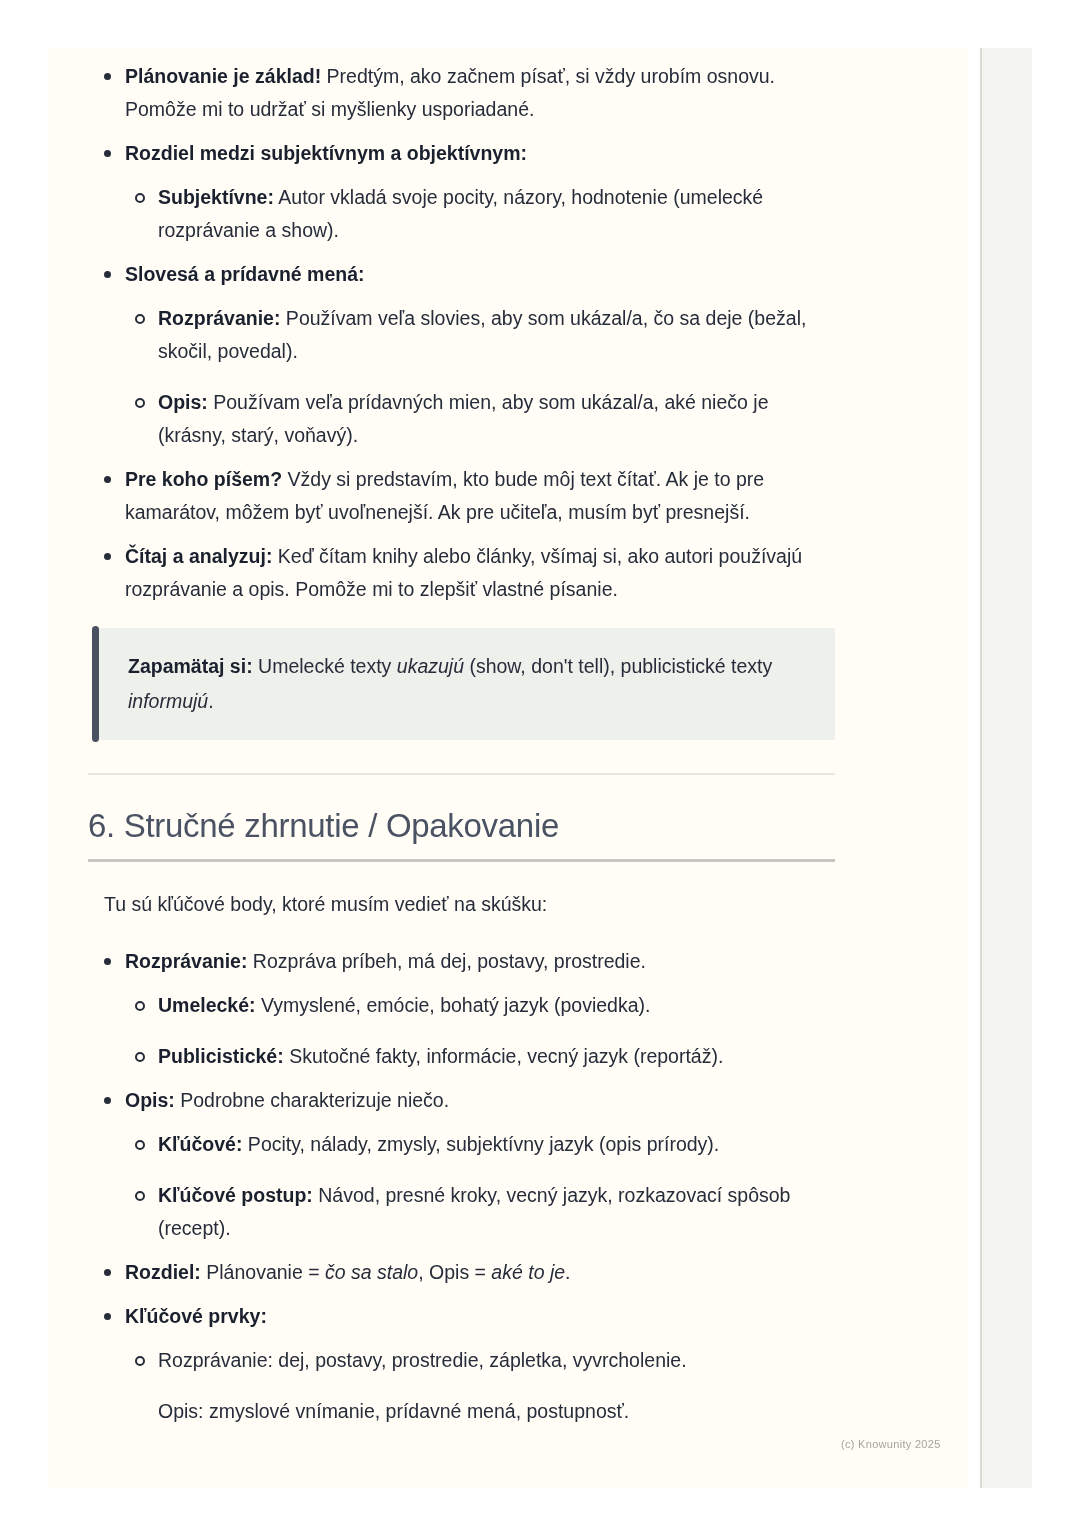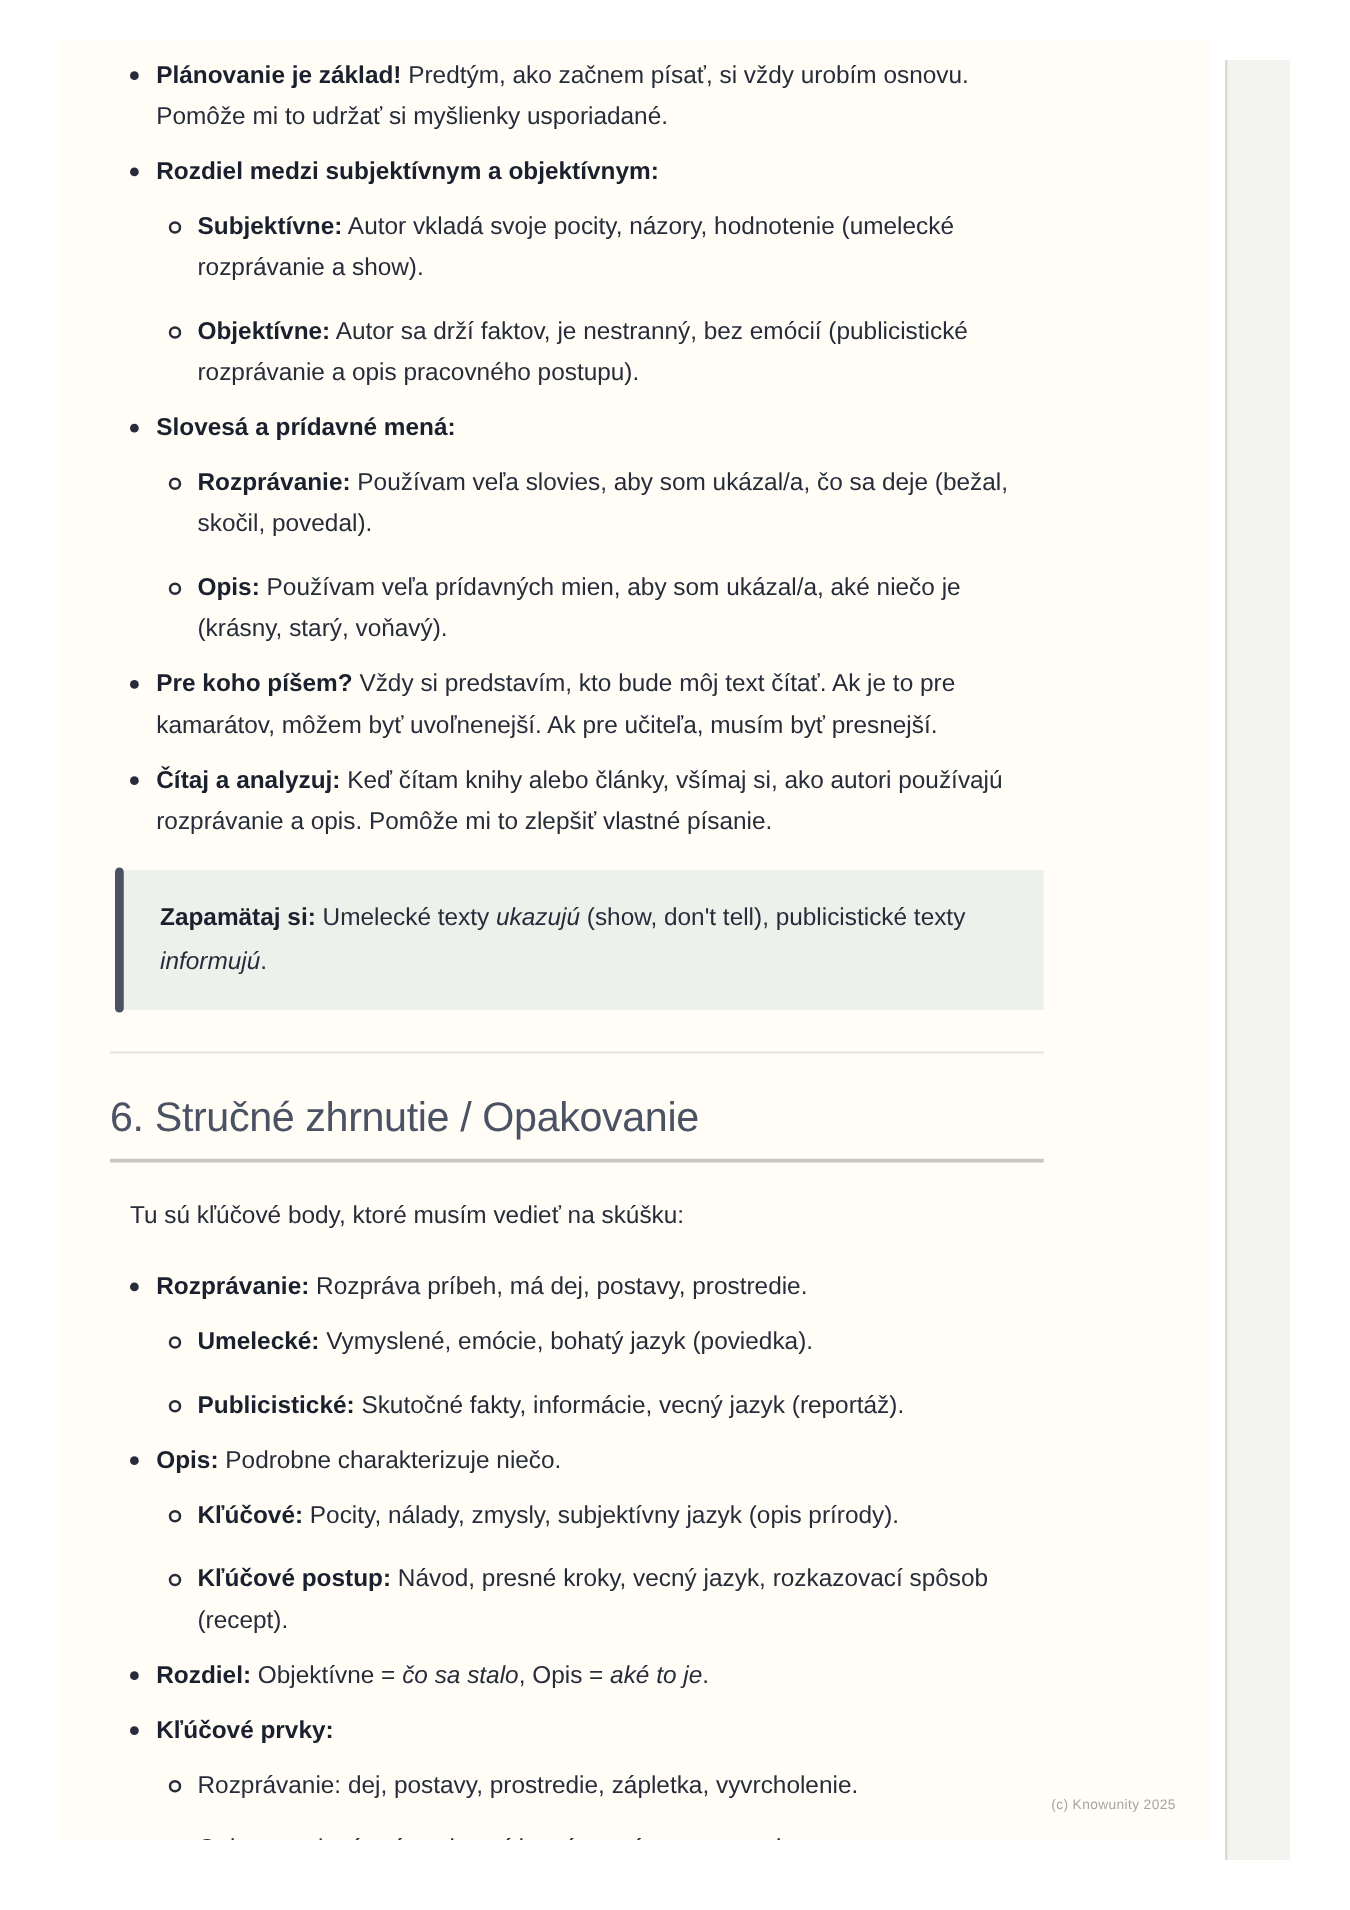--- a/index.html
+++ b/index.html
@@ -16,21 +16,21 @@
     --panel-border:#DBDBD5;
   }
   html,body{margin:0;padding:0;}
   body{
     width:1080px;height:1528px;position:relative;overflow:hidden;
     background:#FFFFFF;
     font-family:"Liberation Sans","DejaVu Sans",sans-serif;
     color:var(--text);
   }
   .page{
-    position:absolute;left:48px;top:32px;width:920px;height:1440px;
+    position:absolute;left:48px;top:48px;width:920px;height:1440px;
     background:var(--page-bg);overflow:hidden;
   }
   .content{
     padding:12px 45px 0 40px;width:747px;
     font-size:19.5px;line-height:33px;
   }
   ul.list{list-style:none;margin:0;padding:0;}
   ul.list>li{position:relative;padding-left:37px;margin-bottom:11px;}
   ul.sub{list-style:none;margin:11px 0 0 0;padding:0;}
   ul.sub>li{position:relative;padding-left:33px;margin-bottom:18px;}
@@ -68,21 +68,20 @@
 </head>
 <body>
 
 <div class="page">
   <div class="content">
 
     <ul class="list" id="tips-list">
         <li><span class="bullet b1"></span><span class="lead">Plánovanie je základ!</span><span> Predtým, ako začnem písať, si vždy urobím osnovu. Pomôže mi to udržať si myšlienky usporiadané.</span></li>
         <li><span class="bullet b1"></span><span class="lead">Rozdiel medzi subjektívnym a objektívnym:</span><ul class="sub">
             <li><span class="bullet b2"></span><span class="lead">Subjektívne:</span><span> Autor vkladá svoje pocity, názory, hodnotenie (umelecké rozprávanie a show).</span></li>
-            <li><span class="bullet b2"></span><span class="lead">Objektívne:</span><span> Autor sa drží faktov, je nestranný, bez emócií (publicistické rozprávanie a opis pracovného postupu).</span></li>
           </ul></li>
         <li><span class="bullet b1"></span><span class="lead">Slovesá a prídavné mená:</span><ul class="sub">
             <li><span class="bullet b2"></span><span class="lead">Rozprávanie:</span><span> Používam veľa slovies, aby som ukázal/a, čo sa deje (bežal, skočil, povedal).</span></li>
             <li><span class="bullet b2"></span><span class="lead">Opis:</span><span> Používam veľa prídavných mien, aby som ukázal/a, aké niečo je (krásny, starý, voňavý).</span></li>
           </ul></li>
         <li><span class="bullet b1"></span><span class="lead">Pre koho píšem?</span><span> Vždy si predstavím, kto bude môj text čítať. Ak je to pre kamarátov, môžem byť uvoľnenejší. Ak pre učiteľa, musím byť presnejší.</span></li>
         <li><span class="bullet b1"></span><span class="lead">Čítaj a analyzuj:</span><span> Keď čítam knihy alebo články, všímaj si, ako autori používajú rozprávanie a opis. Pomôže mi to zlepšiť vlastné písanie.</span></li>
       </ul>
 
     <div class="callout">
@@ -99,21 +98,21 @@
 
     <ul class="list" id="summary-list">
         <li><span class="bullet b1"></span><span class="lead">Rozprávanie:</span><span> Rozpráva príbeh, má dej, postavy, prostredie.</span><ul class="sub">
             <li><span class="bullet b2"></span><span class="lead">Umelecké:</span><span> Vymyslené, emócie, bohatý jazyk (poviedka).</span></li>
             <li><span class="bullet b2"></span><span class="lead">Publicistické:</span><span> Skutočné fakty, informácie, vecný jazyk (reportáž).</span></li>
           </ul></li>
         <li><span class="bullet b1"></span><span class="lead">Opis:</span><span> Podrobne charakterizuje niečo.</span><ul class="sub">
             <li><span class="bullet b2"></span><span class="lead">Kľúčové:</span><span> Pocity, nálady, zmysly, subjektívny jazyk (opis prírody).</span></li>
             <li><span class="bullet b2"></span><span class="lead">Kľúčové postup:</span><span> Návod, presné kroky, vecný jazyk, rozkazovací spôsob (recept).</span></li>
           </ul></li>
-        <li><span class="bullet b1"></span><span class="lead">Rozdiel:</span><span> Objektívne = </span><span class="it">čo sa stalo</span><span>, Opis = </span><span class="it">aké to je</span><span>.</span></li>
+        <li><span class="bullet b1"></span><span class="lead">Rozdiel:</span><span> Plánovanie = </span><span class="it">čo sa stalo</span><span>, Opis = </span><span class="it">aké to je</span><span>.</span></li>
         <li><span class="bullet b1"></span><span class="lead">Kľúčové prvky:</span><ul class="sub">
             <li><span class="bullet b2"></span><span>Rozprávanie: dej, postavy, prostredie, zápletka, vyvrcholenie.</span></li>
             <li><span>Opis: zmyslové vnímanie, prídavné mená, postupnosť.</span></li>
           </ul></li>
       </ul>
 
   </div>
 </div>
 
 <div class="side-panel"></div>

